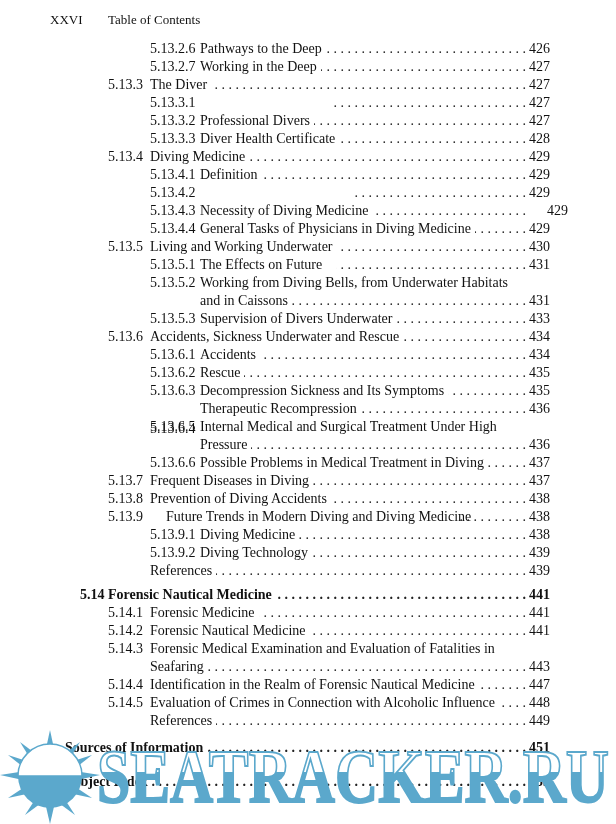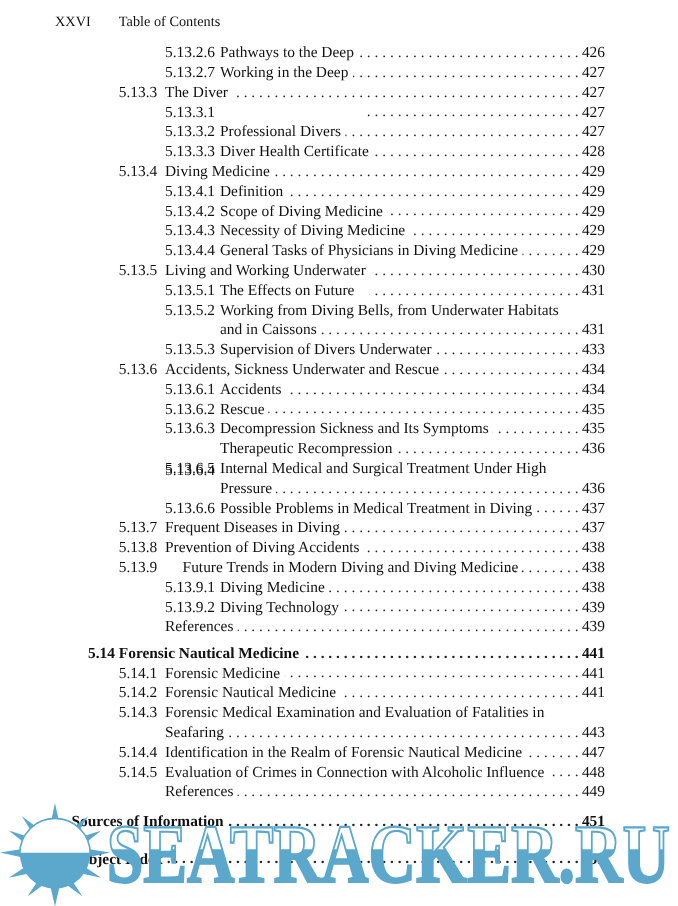--- a/index.html
+++ b/index.html
@@ -66,25 +66,24 @@
       <span class="leader" style="left: 249px; width: 277px; direction: rtl;"> . . . . . . . . . . . . . . . . . . . . . . . . . . . . . . . . . . . . . . . . . . . . . . . . . . . . . . . . . . . . . . . . . . . . . . . . . . . . . . . .</span>
     </div>
     <div class="row" style="top: 126px; width: 550px;">
       <span class="num" style="left: 150px;">5.13.4.1</span>
       <span class="title" style="left: 200px;">Definition</span>
       <span class="page">429</span>
       <span class="leader" style="left: 262px; width: 264px; direction: rtl;"> . . . . . . . . . . . . . . . . . . . . . . . . . . . . . . . . . . . . . . . . . . . . . . . . . . . . . . . . . . . . . . . . . . . . . . . . . . . . . . . .</span>
     </div>
     <div class="row" style="top: 144px; width: 550px;">
       <span class="num" style="left: 150px;">5.13.4.2</span>
-      <span class="title" style="left: 200px;">Scope of Diving Medicine</span>
       <span class="page">429</span>
       <span class="leader" style="left: 352px; width: 174px; direction: rtl;"> . . . . . . . . . . . . . . . . . . . . . . . . . . . . . . . . . . . . . . . . . . . . . . . . . . . . . . . . . . . . . . . . . . . . . . . . . . . . . . . .</span>
     </div>
-    <div class="row" style="top: 162px; width: 550px;">
+    <div class="row" style="top: 162px; width: 550px; padding-left: 18px;">
       <span class="num" style="left: 150px;">5.13.4.3</span>
       <span class="title" style="left: 200px;">Necessity of Diving Medicine</span>
       <span class="page">429</span>
       <span class="leader" style="left: 372px; width: 154px; direction: rtl;"> . . . . . . . . . . . . . . . . . . . . . . . . . . . . . . . . . . . . . . . . . . . . . . . . . . . . . . . . . . . . . . . . . . . . . . . . . . . . . . . .</span>
     </div>
     <div class="row" style="top: 180px; width: 550px;">
       <span class="num" style="left: 150px;">5.13.4.4</span>
       <span class="title" style="left: 200px;">General Tasks of Physicians in Diving Medicine</span>
       <span class="page">429</span>
       <span class="leader" style="left: 475px; width: 51px; direction: rtl;"> . . . . . . . . . . . . . . . . . . . . . . . . . . . . . . . . . . . . . . . . . . . . . . . . . . . . . . . . . . . . . . . . . . . . . . . . . . . . . . . .</span>

